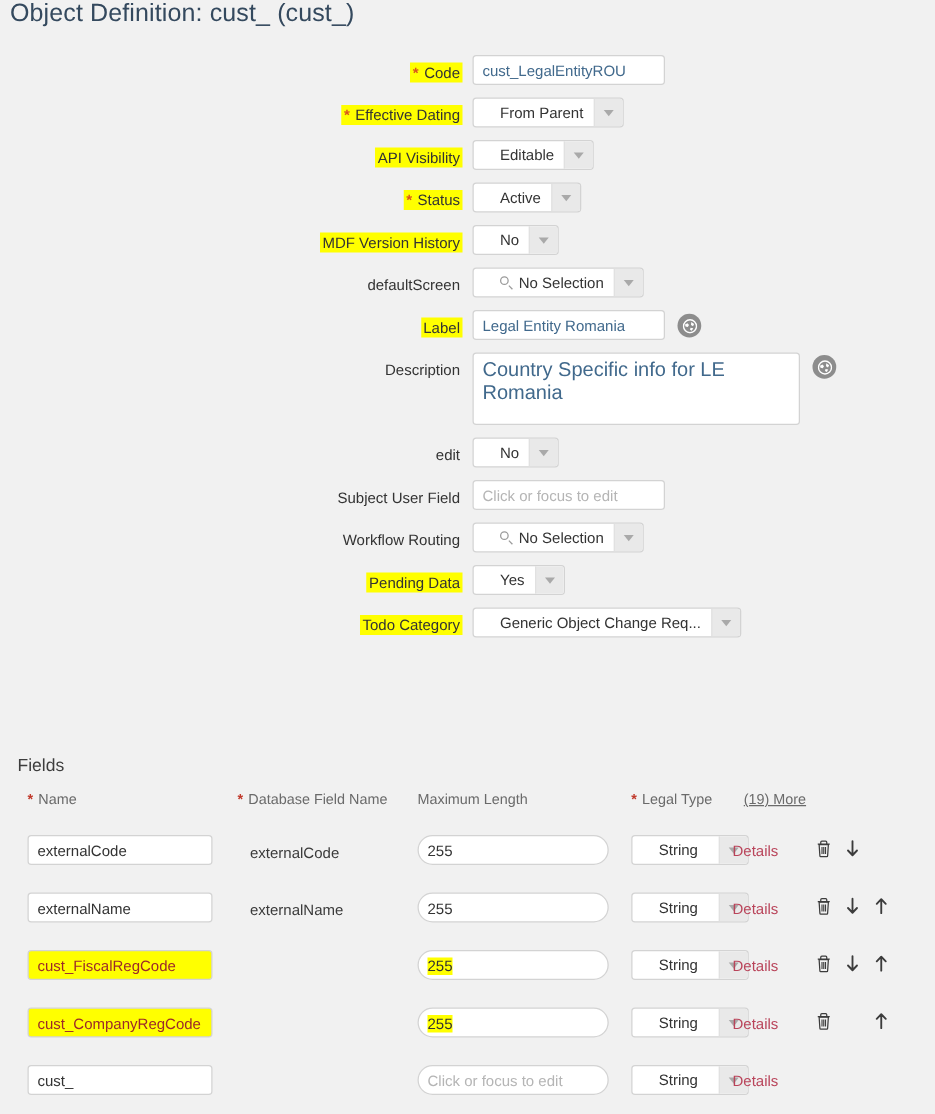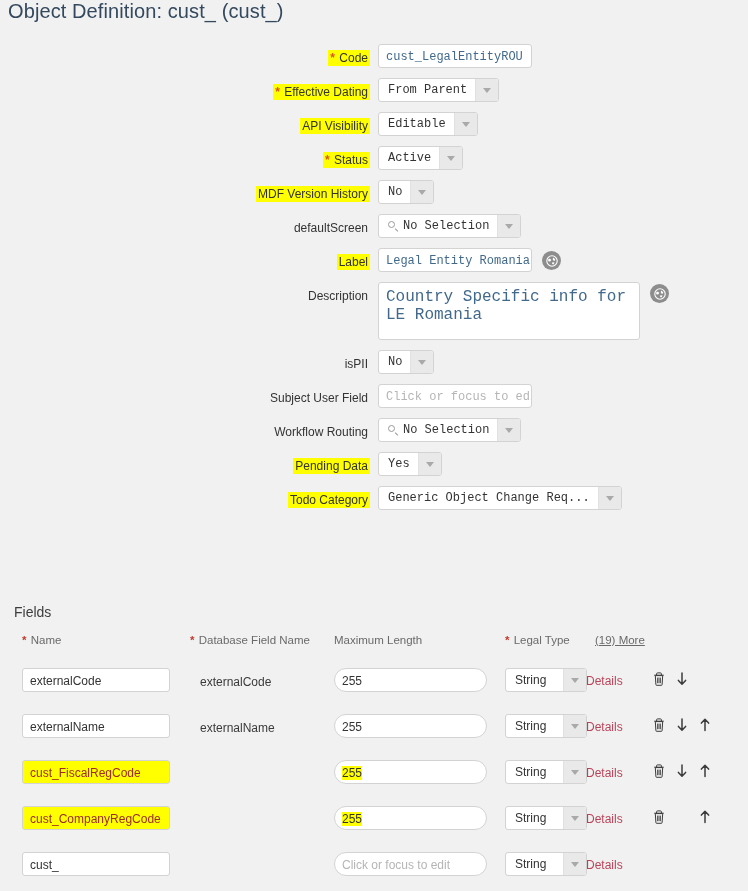--- a/index.html
+++ b/index.html
@@ -60,21 +60,20 @@
   }
   .req {
     color: #d9541e;
     font-weight: bold;
     margin-right: 1px;
   }
   .fctl {
     margin-left: 8px;
     display: flex;
     align-items: flex-start;
-    font-family: Liberation Mono, monospace;
   }
 
   
   .inp {
     background: #ffffff;
     border: 1px solid #d3d3d3;
     border-radius: 3px;
     height: 24px;
     line-height: 24px;
     padding: 0 7px;
@@ -108,21 +107,21 @@
     align-items: stretch;
     border: 1px solid #d3d3d3;
     border-radius: 3px;
     background: #ffffff;
     height: 24px;
     box-sizing: border-box;
     overflow: hidden;
   }
   .dd .dd-val {
     line-height: 22px;
-    padding: 0 8px 0 9px;
+    padding: 0 8px 0 21px;
     font-size: 12px;
     color: #333;
     white-space: nowrap;
     display: flex;
     align-items: center;
   }
   .dd .dd-btn {
     width: 22px;
     background: #e9e9e9;
     border-left: 1px solid #e1e1e1;
@@ -337,21 +336,21 @@
           <svg width="12" height="12" viewBox="0 0 12 12">
             <circle cx="6" cy="6" r="5.2" fill="none" stroke="#ffffff" stroke-width="1.1"></circle>
             <path d="M2 4.6 L4 3.6 L5.2 5 L4.2 6.6 L2.4 6.2 Z" fill="#ffffff"></path>
             <path d="M7 2.6 L9.3 4.2 L8.4 6 L6.8 5 Z" fill="#ffffff"></path>
             <path d="M6.4 7.2 L8.6 7.6 L7.4 9.6 L6 8.8 Z" fill="#ffffff"></path>
           </svg>
         </span>
       </div>
     </div>
     <div class="frow">
-      <div class="flabel"><span class="lbl-inner">isPII</span></div>
+      <div class="flabel"><span class="lbl-inner">edit</span></div>
       <div class="fctl">
         <div class="dd">
           <span class="dd-val">No</span>
           <span class="dd-btn">
             <span class="caret"></span>
           </span>
         </div>
       </div>
     </div>
     <div class="frow">

